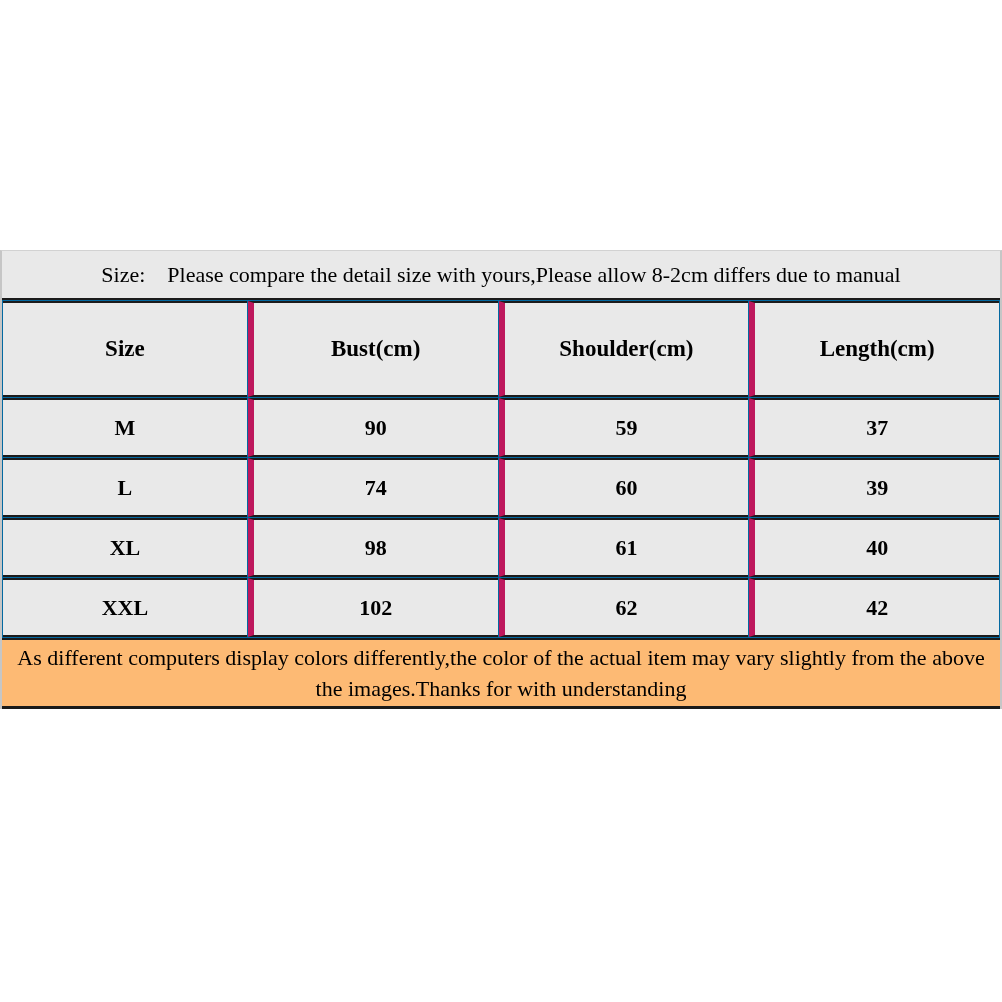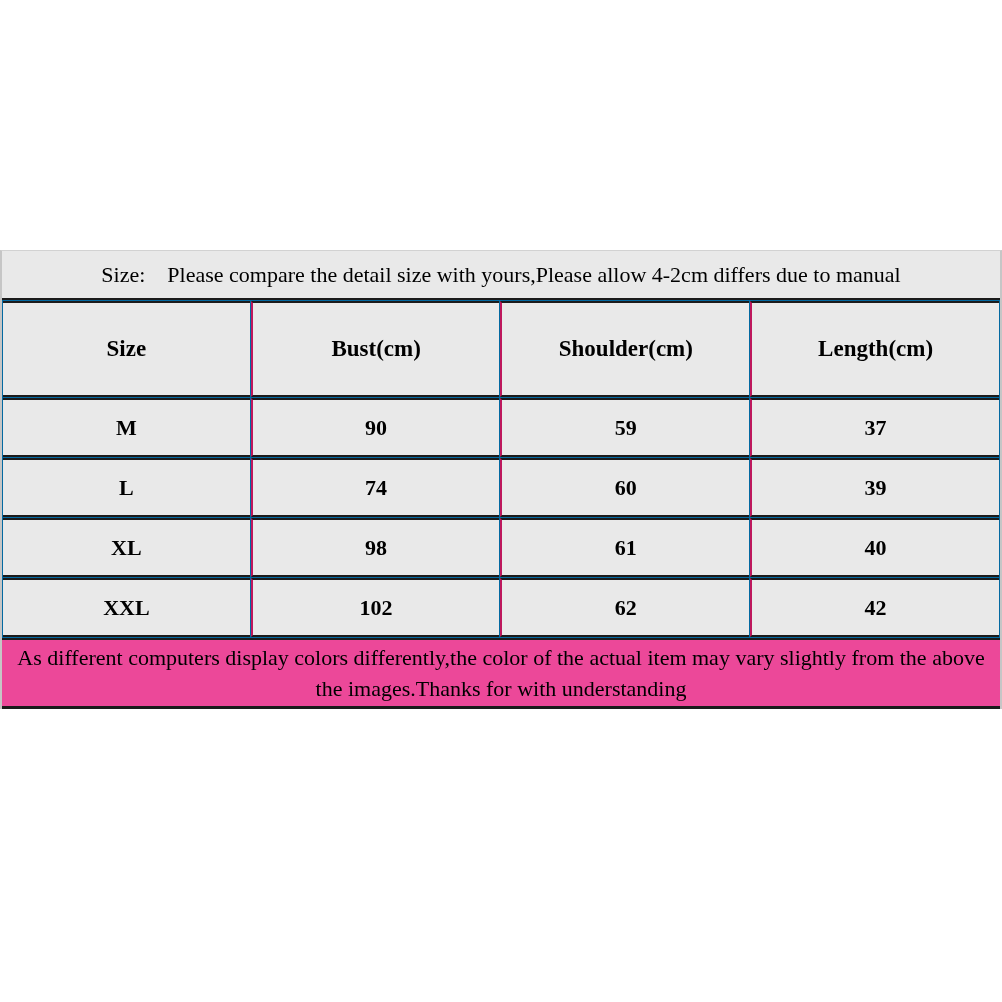--- a/index.html
+++ b/index.html
@@ -49,48 +49,48 @@
     border-top: 2px solid #1b1b1b;
     border-bottom: 2px solid #1b1b1b;
     text-align: center;
     vertical-align: middle;
     font-weight: bold;
     padding: 0;
     width: 25%;
   }
   .size-table th + th,
   .size-table td + td {
-    border-left: 2px solid #be185d;
+    border-left: 6px solid #be185d;
     text-align: center;
   }
   .size-table th { height: 92px; font-size: 23px; }
   .size-table td { height: 55px; font-size: 22px; }
   
   .footer-block {
-    background: #ec4899;
+    background: #fdba74;
     border-top: 2px solid #1b1b1b;
     border-bottom: 3px solid #1a1a1a;
     text-align: center;
     padding: 2px 0 2px 0;
   }
   .footer-line {
     font-size: 22px;
     line-height: 31px;
     white-space: nowrap;
   }
 </style>
 </head>
 <body>
 
 <div>
   <div class="sheet">
 
     <div class="note-block">
       <div class="note-line">
-        <span class="note-label">Size:</span><span>Please compare the detail size with yours,Please allow 4-2cm differs due to manual</span>
+        <span class="note-label">Size:</span><span>Please compare the detail size with yours,Please allow 8-2cm differs due to manual</span>
       </div>
     </div>
 
     <table class="size-table">
       <thead>
         <tr>
           <th>Size</th>
           <th>Bust(cm)</th>
           <th>Shoulder(cm)</th>
           <th>Length(cm)</th>

